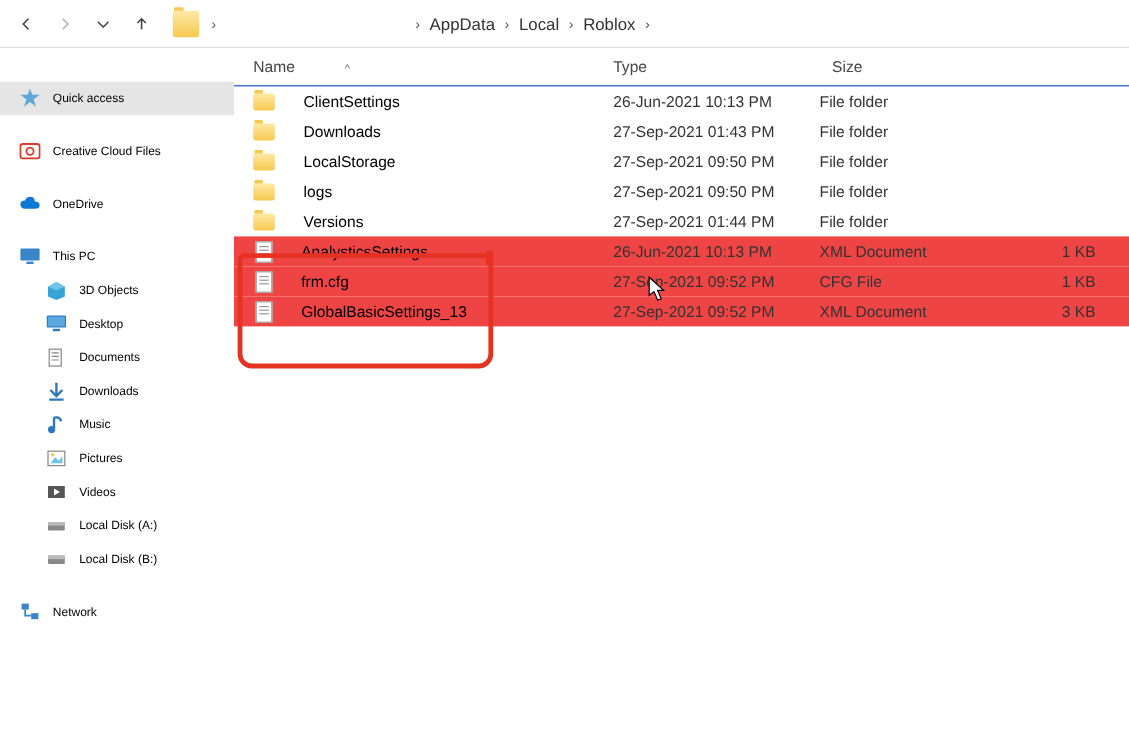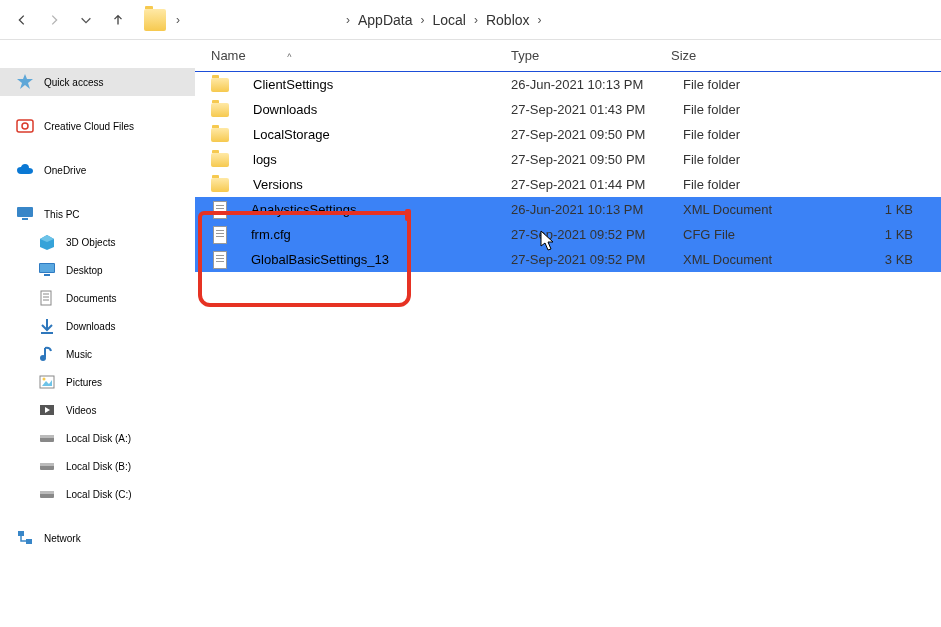--- a/index.html
+++ b/index.html
@@ -26,27 +26,27 @@
     .sidebar-item.indent { padding-left: 38px; }
     .sidebar-spacer { height: 16px; }
     .sb-icon { width: 18px; height: 18px; display: flex; align-items: center; justify-content: center; flex-shrink: 0; }
 
     
     .content { flex: 1; display: flex; flex-direction: column; }
     .columns { display: flex; border-bottom: 1px solid #1d4ed8; height: 32px; align-items: center; color: #444; font-size: 13px; padding-left: 6px; }
     .col-name { width: 310px; padding-left: 10px; }
     .col-date { width: 172px; }
     .col-type { width: 160px; }
-    .col-size { width: 78px; text-align: left; padding-right: 8px; }
+    .col-size { width: 78px; text-align: center; padding-right: 8px; }
     .sort-ind { font-size: 9px; margin-left: 38px; color: #666; }
 
     
     .files { flex: 1; position: relative; }
     .row { display: flex; align-items: center; height: 25px; padding-left: 6px; cursor: default; }
-    .row.selected { background: #3b82f6; }
+    .row.selected { background: #ef4444; }
     .c-name { width: 310px; display: flex; align-items: center; gap: 24px; padding-left: 10px; }
     .c-date { width: 172px; color: #333; }
     .c-type { width: 160px; color: #333; }
     .c-size { width: 78px; text-align: right; padding-right: 8px; color: #333; }
 
     .folder-icon { width: 18px; height: 14px; background: linear-gradient(180deg, #ffe9a6 0%, #f6c94f 100%); border-radius: 2px; position: relative; flex-shrink: 0; }
     .folder-icon::before { content: ''; position: absolute; top: -3px; left: 1px; width: 7px; height: 3px; background: #f6c94f; border-radius: 1px 1px 0 0; }
     .file-icon { width: 14px; height: 18px; background: #fff; border: 1px solid #999; position: relative; flex-shrink: 0; margin-left: 2px; }
     .file-icon::after { content: ''; position: absolute; top: 3px; left: 2px; right: 2px; height: 1px; background: #999; box-shadow: 0 3px 0 #999, 0 6px 0 #999; }
 
@@ -221,29 +221,20 @@
     </div>
     <div class="sidebar-item indent">
       <span class="sb-icon">
         <svg viewBox="0 0 18 18" width="18" height="18">
             <rect x="2" y="6" width="14" height="7" rx="1" fill="#888"></rect>
             <rect x="2" y="6" width="14" height="3" fill="#bbb"></rect>
           </svg>
       </span>
       <span>Local Disk (B:)</span>
     </div>
-    <div class="sidebar-item indent">
-      <span class="sb-icon">
-        <svg viewBox="0 0 18 18" width="18" height="18">
-            <rect x="2" y="6" width="14" height="7" rx="1" fill="#888"></rect>
-            <rect x="2" y="6" width="14" height="3" fill="#bbb"></rect>
-          </svg>
-      </span>
-      <span>Local Disk (C:)</span>
-    </div>
     <div class="sidebar-spacer"></div>
 
     <div class="sidebar-item">
       <span class="sb-icon">
         <svg viewBox="0 0 18 18" width="18" height="18">
             <rect x="2" y="2" width="6" height="5" fill="#3886c8"></rect>
             <rect x="10" y="10" width="6" height="5" fill="#3886c8"></rect>
             <path d="M5 7 L5 12 L10 12" stroke="#3886c8" stroke-width="1.5" fill="none"></path>
           </svg>
       </span>

